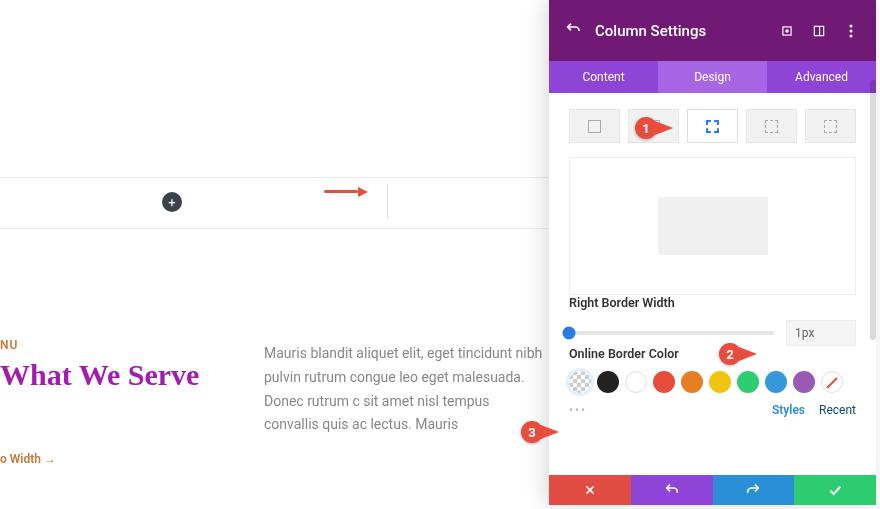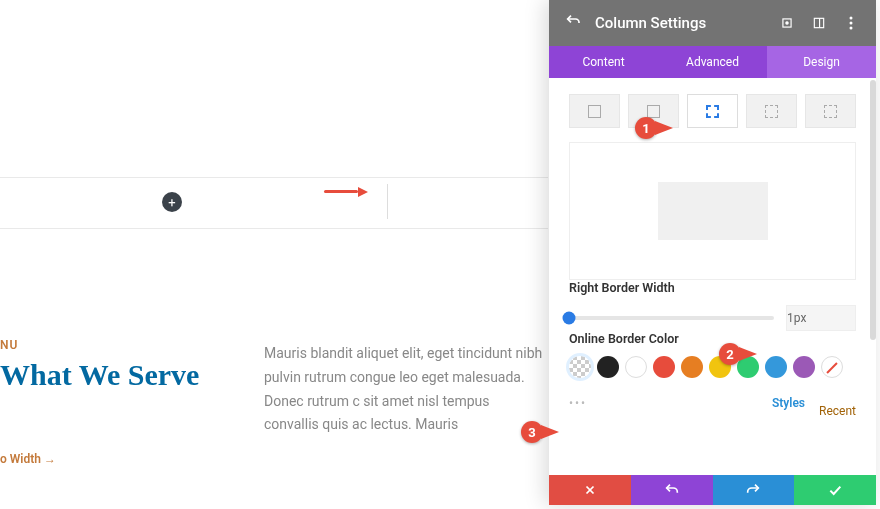--- a/index.html
+++ b/index.html
@@ -9,28 +9,28 @@
   .bg-content { position: absolute; left: 0; top: 0; right: 0; bottom: 0; }
   .bg-divider-top { position: absolute; top: 177px; left: 0; width: 548px; height: 1px; background: #e9e9e9; }
   .bg-divider-bot { position: absolute; top: 228px; left: 0; width: 548px; height: 1px; background: #e9e9e9; }
   .add-circle { position: absolute; top: 192px; left: 162px; width: 20px; height: 20px; border-radius: 50%; background: #3b424a; color: #fff; display: flex; align-items: center; justify-content: center; font-size: 13px; line-height: 1; }
   .arrow-red { position: absolute; top: 190px; left: 324px; }
   .arrow-red .line { width: 34px; height: 3px; background: #e74c3c; border-radius: 2px; }
   .arrow-red .tri { position: absolute; left: 34px; top: -3.5px; width: 0; height: 0; border-left: 10px solid #e74c3c; border-top: 5px solid transparent; border-bottom: 5px solid transparent; }
   .sep-vert { position: absolute; top: 184px; left: 387px; width: 1px; height: 35px; background: #ddd; }
 
   .menu-label { position: absolute; top: 338px; left: 0; font-size: 12px; color: #c47a3b; letter-spacing: 1px; font-weight: 600; }
-  .headline { position: absolute; top: 358px; left: 0; font-family: Georgia, "Times New Roman", serif; font-weight: 700; font-size: 30px; color: #0369a1; }
+  .headline { position: absolute; top: 358px; left: 0; font-family: Georgia, "Times New Roman", serif; font-weight: 700; font-size: 30px; color: #a21caf; }
   .paragraph { position: absolute; top: 342px; left: 264px; width: 280px; font-size: 14px; line-height: 1.7; color: #888; }
   .link-online { position: absolute; top: 452px; left: 0; font-size: 12px; color: #c47a3b; font-weight: 600; }
   .link-online .arr { font-size: 12px; }
 
   
   .panel { position: absolute; top: 0; right: 4px; width: 327px; height: 505px; background: #fff; box-shadow: -4px 0 20px rgba(0,0,0,0.15); display: flex; flex-direction: column; }
-  .panel-header { height: 46px; background: #737373; display: flex; align-items: center; padding: 12px 16px; color: #fff; }
+  .panel-header { height: 61px; background: #701a75; display: flex; align-items: center; padding: 12px 16px; color: #fff; }
   .panel-header .back { margin-right: 14px; }
   .panel-header .title { font-size: 15px; font-weight: 500; flex: 1; }
   .panel-header .ico { width: 18px; height: 18px; margin-left: 14px; display: flex; align-items: center; justify-content: center; }
   .tabs { height: 32px; display: flex; }
   .tabs .tab { flex: 1; display: flex; align-items: center; justify-content: center; font-size: 12px; color: #fff; background: #8e44d6; cursor: pointer; }
   .tabs .tab.active { background: #a665e4; }
 
   .panel-body { flex: 1; padding: 16px 20px 6px 20px; overflow: hidden; position: relative; }
   .section-label { font-size: 12.5px; color: #333; font-weight: 600; margin-bottom: 10px; }
   .section-label.mt { }
@@ -41,39 +41,39 @@
   .style-btn .sq { width: 13px; height: 13px; border: 1.5px solid #aaa; }
   .style-btn .sq.dashed { border-style: dashed; }
   .style-btn .sq.blue { border: 2px dashed #2a7be4; }
 
   .preview-box { margin-top: 14px; border: 1px solid #eee; height: 138px; display: flex; align-items: center; justify-content: center; }
   .preview-inner { width: 110px; height: 58px; background: #f0f0f0; }
 
   .slider-row { display: flex; align-items: center; gap: 12px; margin-top: 6px; }
   .slider-track { flex: 1; height: 4px; background: #e5e5e5; border-radius: 2px; position: relative; }
   .slider-thumb { position: absolute; left: 0; top: 50%; transform: translate(-50%,-50%); width: 13px; height: 13px; background: #2a7be4; border-radius: 50%; }
-  .slider-value { width: 70px; height: 26px; background: #f5f5f5; border: 1px solid #eee; font-size: 12px; display: flex; align-items: center; padding-left: 0; color: #666; }
+  .slider-value { width: 70px; height: 26px; background: #f5f5f5; border: 1px solid #eee; font-size: 12px; display: flex; align-items: center; padding-left: 8px; color: #666; }
 
   .swatches { display: flex; align-items: center; gap: 6px; margin-top: 8px; }
   .sw { width: 22px; height: 22px; border-radius: 50%; cursor: pointer; }
   .sw.active { outline: 3px solid #e0f0ff; }
   .sw.checker {
     background-image: linear-gradient(45deg,#ccc 25%,transparent 25%),linear-gradient(-45deg,#ccc 25%,transparent 25%),linear-gradient(45deg,transparent 75%,#ccc 75%),linear-gradient(-45deg,transparent 75%,#ccc 75%);
     background-size: 8px 8px; background-position: 0 0,0 4px,4px -4px,-4px 0; position: relative;
   }
   .sw.checker::after { content:""; position:absolute; inset:3px; }
   .sw.whitebd { background:#fff; border:1px solid #ddd; }
   .sw.strike { background:#fff; border:1px solid #ddd; position:relative; }
   .sw.strike::after { content:""; position:absolute; left:3px; right:3px; top:50%; height:2px; background:#e74c3c; transform:rotate(-45deg); }
 
   .footer-meta { display:flex; gap:14px; font-size:12px; margin-top:10px; align-items:center; }
   .dots { color:#bbb; letter-spacing:2px; font-size:12px; }
   .footer-meta .spacer { flex:1; }
   .saved { color:#2a8fd6; font-weight:600; }
-  .recent { color:#a16207;margin-top:16px; }
+  .recent { color:#0c4a6e; }
 
   .btn-strip { display:flex; height:30px; }
   .btn-strip .b { flex:1; display:flex; align-items:center; justify-content:center; color:#fff; cursor:pointer; }
   .b.red { background:#e14d43; }
   .b.purple { background:#8e44d6; }
   .b.blue { background:#2a8fd6; }
   .b.green { background:#2ecc71; }
 
   
   .callout { position:absolute; z-index:50; display:flex; align-items:center; }
@@ -132,22 +132,22 @@
     <span class="ico">
       <svg width="4" height="14" viewBox="0 0 4 14" fill="white">
           <circle cx="2" cy="2" r="1.5"></circle>
           <circle cx="2" cy="7" r="1.5"></circle>
           <circle cx="2" cy="12" r="1.5"></circle>
         </svg>
     </span>
   </div>
   <div class="tabs">
     <div class="tab">Content</div>
+    <div class="tab active">Design</div>
     <div class="tab">Advanced</div>
-    <div class="tab active">Design</div>
   </div>
 
   <div class="panel-body">
     <div class="border-styles">
       <div class="style-btn">
           <div class="sq"></div>
         </div>
       <div class="style-btn">
           <div class="sq"></div>
         </div>

